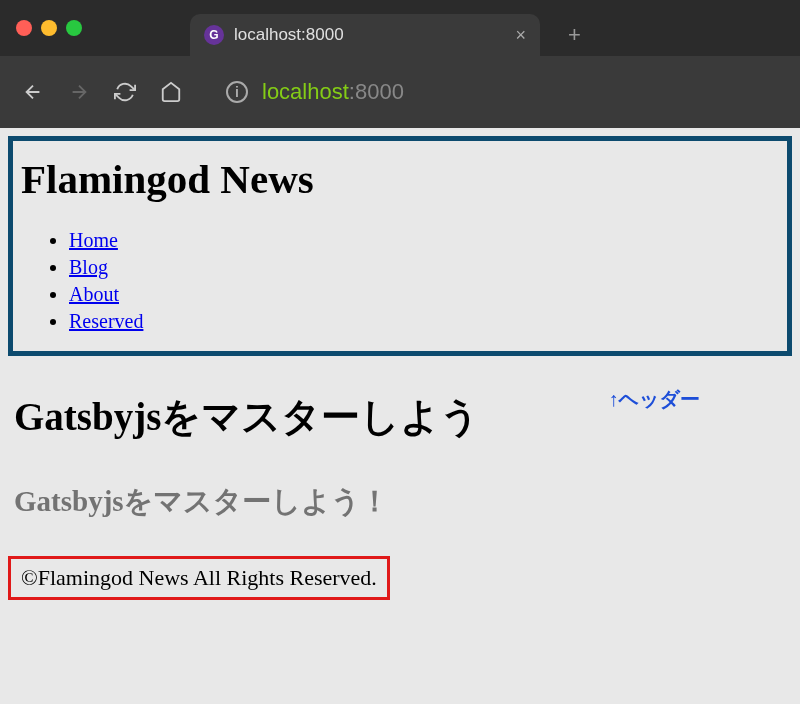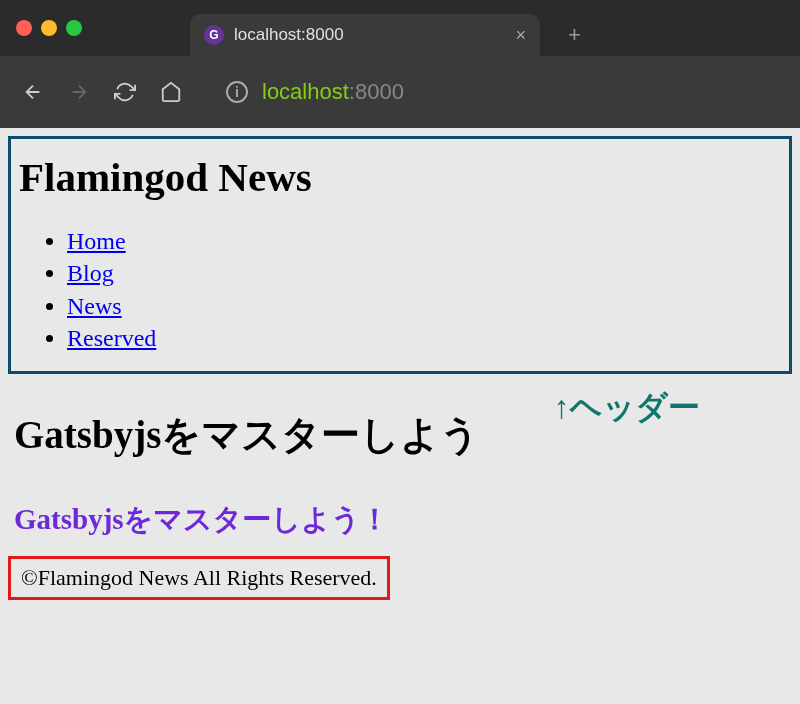--- a/index.html
+++ b/index.html
@@ -121,68 +121,68 @@
       font-family: sans-serif;
       font-size: 22px;
     }
     .url-host { color: #84cc16; }
     .url-port { color: #888; }
     .page-content {
       padding: 8px;
       position: relative;
     }
     .header-box {
-      border: 3px solid #0c4a6e;
+      border: 5px solid #0c4a6e;
       padding: 14px 8px 16px 8px;
     }
     .site-title {
       font-size: 41px;
       font-weight: bold;
       margin-bottom: 24px;
       color: #000;
     }
     .nav-list {
       list-style: disc;
       padding-left: 48px;
     }
     .nav-list li {
-      font-size: 24px;
+      font-size: 20px;
       line-height: 1.35;
     }
     .nav-list a {
       color: #0000ee;
       text-decoration: underline;
     }
     .annotation {
-      color: #0f766e;
-      font-weight: bold;
-      font-size: 32px;
+      color: #1d4ed8;
+      font-weight: bold;
+      font-size: 20px;
       font-family: "Hiragino Sans", sans-serif;
     }
     .header-annotation {
       position: absolute;
       right: 100px;
       top: 258px;
     }
     .main-title {
       font-size: 39px;
       font-weight: bold;
       margin: 34px 0 0 6px;
       color: #000;
     }
     .sub-title {
       font-size: 29px;
       font-weight: bold;
       margin: 38px 0 0 6px;
-      color: #6d28d9;
+      color: #737373;
     }
     .footer-row {
       display: flex;
       align-items: center;
-      margin-top: 16px;
+      margin-top: 34px;
       gap: 18px;
     }
     .footer-box {
       border: 3px solid #e01919;
       padding: 6px 10px;
       font-size: 22px;
       color: #000;
     }
     .footer-annotation {
       font-family: "Hiragino Sans", sans-serif;
@@ -235,21 +235,21 @@
     </div>
   </div>
 </div>
 
 <div class="page-content">
   <div class="header-box">
     <h1 class="site-title">Flamingod News</h1>
     <ul class="nav-list">
       <li><a href="#">Home</a></li>
       <li><a href="#">Blog</a></li>
-      <li><a href="#">News</a></li>
+      <li><a href="#">About</a></li>
       <li><a href="#">Reserved</a></li>
     </ul>
   </div>
   <div class="annotation header-annotation">↑ヘッダー</div>
 
   <h1 class="main-title">Gatsbyjsをマスターしよう</h1>
   <h2 class="sub-title">Gatsbyjsをマスターしよう！</h2>
 
   <div class="footer-row">
     <div class="footer-box">

